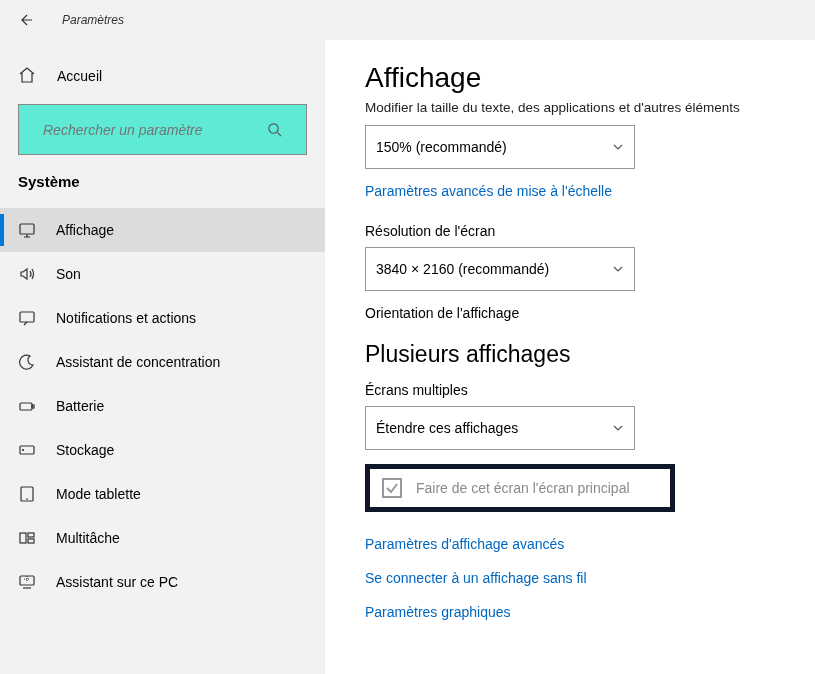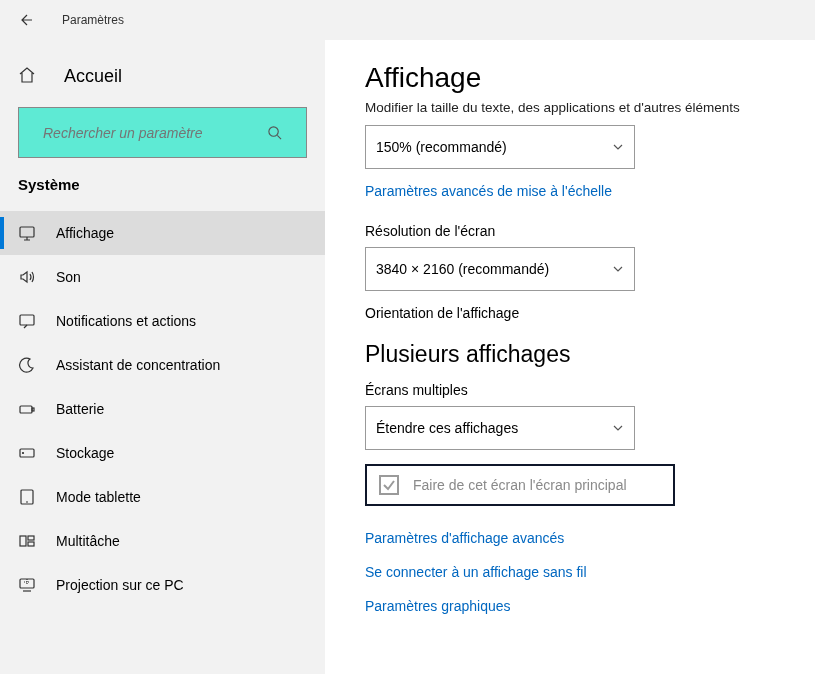--- a/index.html
+++ b/index.html
@@ -14,38 +14,39 @@
     display: flex;
     flex-direction: column;
   }
   .titlebar {
     height: 40px;
     display: flex;
     align-items: center;
     padding-left: 18px;
     background: #f2f2f2;
     gap: 28px;
+    font-style: italic;
   }
   .back-btn { width: 16px; height: 16px; display:flex; align-items:center; justify-content:center; color:#333;}
   .titlebar-title { font-size: 12px; color: #333; }
   .body {
     display: flex;
     flex: 1;
     min-height: 0;
   }
   .sidebar {
     width: 325px;
     background: #f2f2f2;
     padding: 18px 0 0 0;
     overflow: hidden;
   }
   .home-row {
-    display:flex; align-items:flex-start; gap:28px;
+    display:flex; align-items:flex-end; gap:21px;
     padding: 8px 18px;
-    font-size: 18px;
+    font-size: 14px;
     margin-bottom: 12px;
   }
   .search-box {
     margin: 0 18px 18px 18px;
     height: 51px;
     border: 1px solid #888;
     background: #5eead4;
     display:flex; align-items:center;
     padding: 0 24px;
     justify-content: space-between;
@@ -112,21 +113,21 @@
   .field-label {
     font-size: 14px;
     margin-bottom: 8px;
   }
   .section-title {
     font-size: 23px;
     font-weight: 400;
     margin: 20px 0 14px 0;
   }
   .highlight-box {
-    border: 2px solid #0f172a;
+    border: 5px solid #0f172a;
     padding: 9px 12px;
     display:flex; align-items:center; gap:14px;
     width: 310px;
     margin-bottom: 24px;
   }
   .checkbox-visual {
     width:20px; height:20px; border:2px solid #9a9a9a;
     display:flex; align-items:center; justify-content:center;
     color:#9a9a9a;
   }
@@ -253,21 +254,21 @@
     </div>
 
     <div class="nav-item">
       <span class="nav-icon">
         <svg width="18" height="18" viewBox="0 0 18 18" stroke="currentColor" fill="none" stroke-width="1.2">
           <rect x="2" y="3" width="14" height="9" rx="1"></rect>
             <path d="M5 15 H13"></path>
             <path d="M6 6 L12 6 M9 3 L9 9" stroke-dasharray="1 1"></path>
         </svg>
       </span>
-      <span>Projection sur ce PC</span>
+      <span>Assistant sur ce PC</span>
     </div>
   </div>
 
   <div class="content">
     <h1 class="page-title">Affichage</h1>
 
     <div class="subheader">Modifier la taille du texte, des applications et d'autres éléments</div>
     <div class="combo">
       <span>150% (recommandé)</span>
       <span class="chev">

